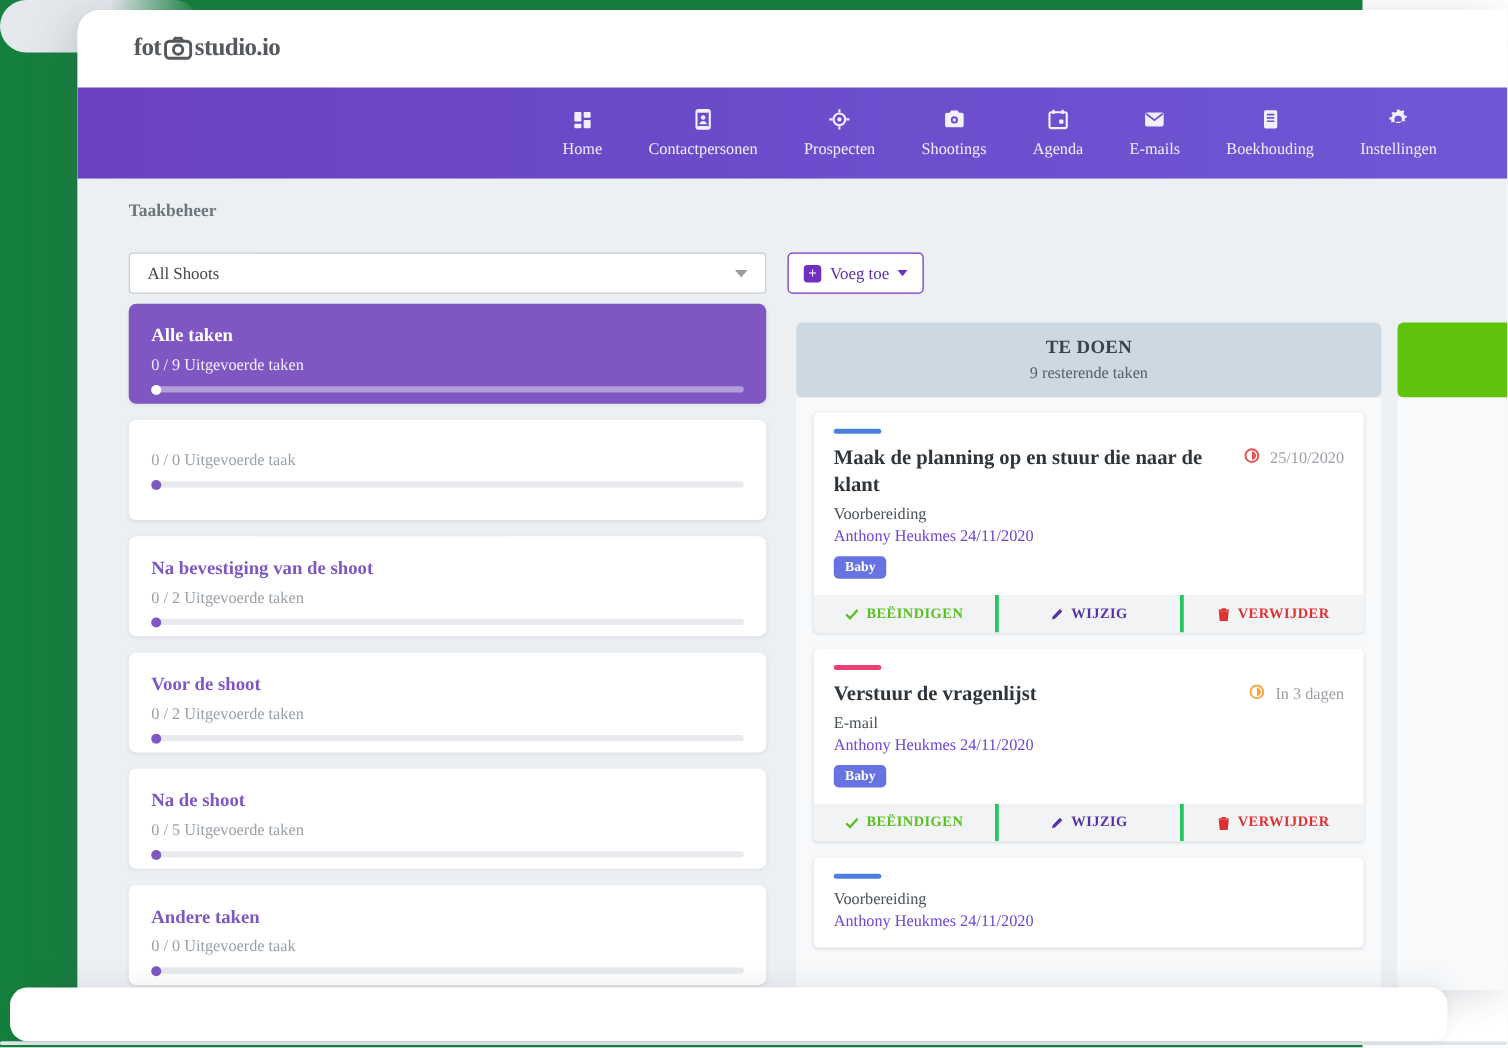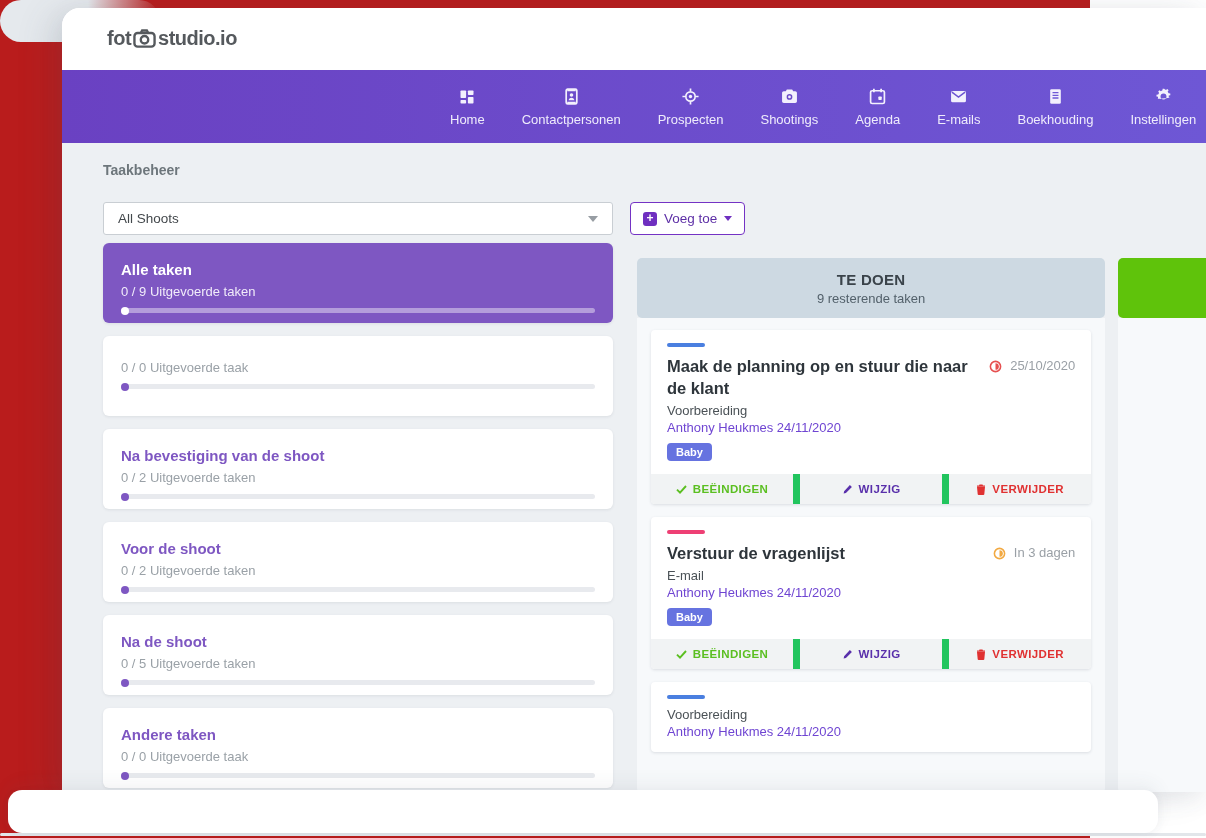--- a/index.html
+++ b/index.html
@@ -1,18 +1,18 @@
 <!DOCTYPE html>
 <html><head>
 <meta charset="utf-8">
 <style>
   * { margin:0; padding:0; box-sizing:border-box; }
   html,body { width:1206px; height:838px; background:#ffffff; overflow:hidden;
     font-family:"Liberation Sans", sans-serif; }
-  .stage { position:relative; width:1090px; height:838px; background:#b91c1c; }
+  .stage { position:relative; width:1090px; height:838px; background:#15803d;font-family:Liberation Serif, serif; }
 
   
   .bg-corner { position:absolute; left:0; top:0; width:160px; height:42px;
     border-radius:26px; background:linear-gradient(90deg,#e5e9ed 55%, rgba(229,233,237,0)); }
 
   
   .app-window { position:absolute; left:62px; top:8px; width:1144px; height:784px;
     background:#fff; border-top-left-radius:18px; overflow:hidden;
     box-shadow:-14px 4px 34px rgba(70,80,100,.12), 0 6px 24px rgba(70,80,100,.08); }
 
@@ -76,31 +76,31 @@
   .col-header .chtitle { font-size:15px; font-weight:bold; color:#3a434a; letter-spacing:.3px; }
   .col-header .chsub { font-size:13px; color:#53616b; margin-top:3px; }
   .col-body { flex:1; background:#f7f9fb; border-radius:0 0 4px 4px; padding:12px 14px;
     display:flex; flex-direction:column; gap:13px; }
 
   .card { background:#fff; border-radius:4px; box-shadow:0 1px 3px rgba(50,60,80,.14); flex:none; }
   .card-bodyc { padding:13px 16px 13px; }
   .accent { width:38px; height:4px; border-radius:2px; margin-bottom:8px; }
   .card-top { display:flex; justify-content:space-between; align-items:flex-start; gap:10px; }
   .card-title { font-size:16.5px; font-weight:bold; color:#2e353b; line-height:22px; }
-  .card-due { display:flex; align-items:flex-end; gap:8px; font-size:13px; color:#9aa0a6;
+  .card-due { display:flex; align-items:flex-start; gap:8px; font-size:13px; color:#9aa0a6;
     white-space:nowrap; margin-top:3px; }
   .due-icon { display:flex; align-items:center; }
   .card-cat { font-size:13px; color:#4a5156; margin-top:4px; }
   .card-assignee { font-size:13px; color:#6f45d2; margin-top:2px; cursor:pointer; }
   .tag { display:inline-block; margin-top:8px; background:#6673e0; color:#fff;
     font-size:11px; font-weight:bold; padding:3px 9px; border-radius:4px; }
   .card-footer { height:30px; background:#f1f3f4; display:flex; border-radius:0 0 4px 4px; overflow:hidden; }
   .card-footer button { flex:1; border:none; background:transparent; cursor:pointer;
     font-family:inherit; font-size:11.5px; font-weight:bold; letter-spacing:.4px;
-    display:flex; align-items:center; justify-content:center; gap:6px; border-left:7px solid #22c55e; }
+    display:flex; align-items:center; justify-content:center; gap:6px; border-left:3px solid #22c55e; }
   .card-footer button:first-child { border-left:none; }
   .act-finish { color:#5bbf21; }
   .act-edit { color:#5930ab; }
   .act-delete { color:#e03131; }
 
   
   .bottom-line { position:absolute; left:0; top:833px; width:1206px; height:3px;
     background:#e2e6ea; border-radius:2px; }
   .bottom-bar { position:absolute; left:8px; top:790px; width:1150px; height:43px;
     background:#fff; border-radius:14px;

